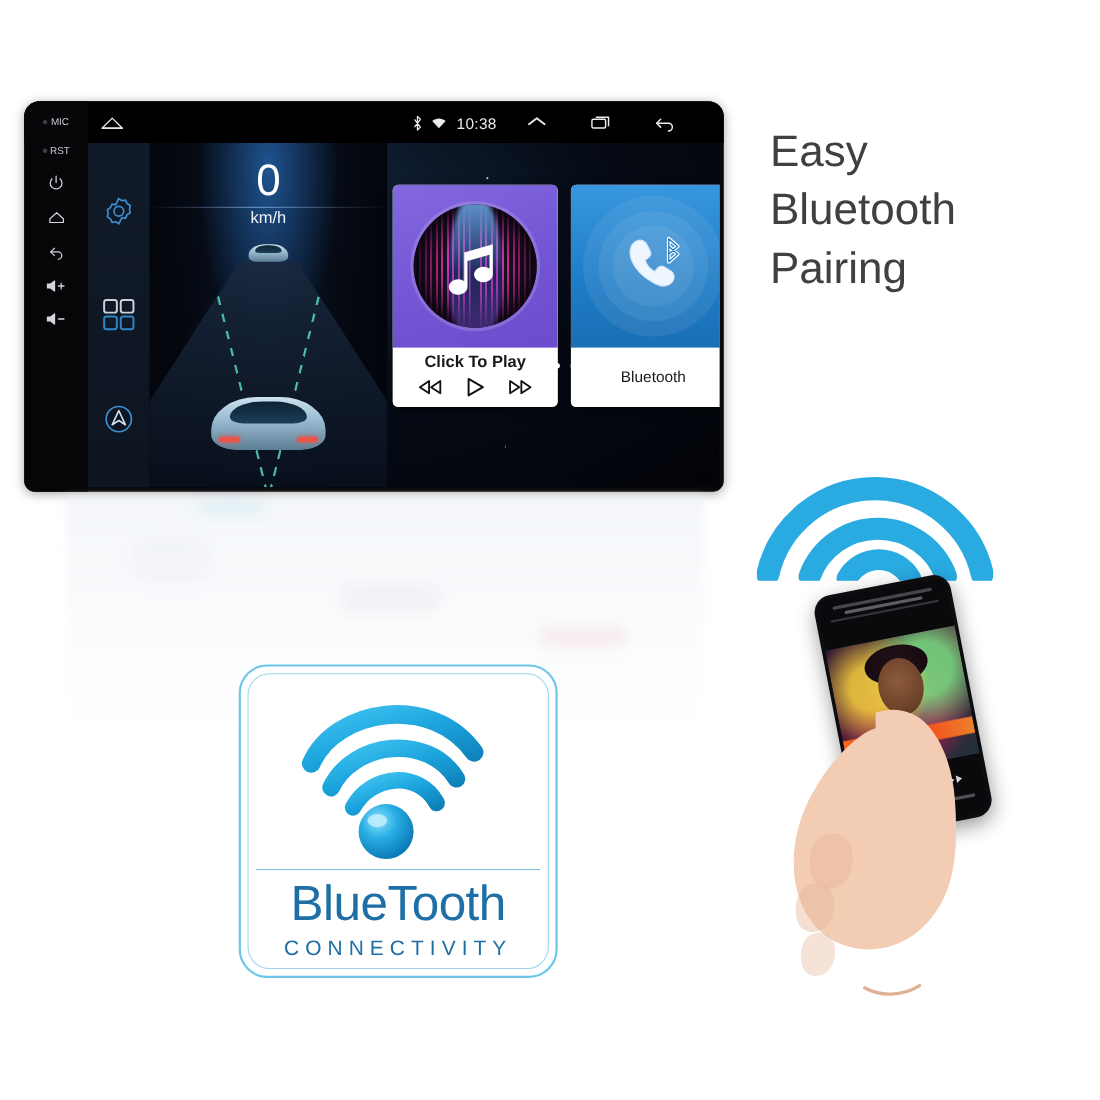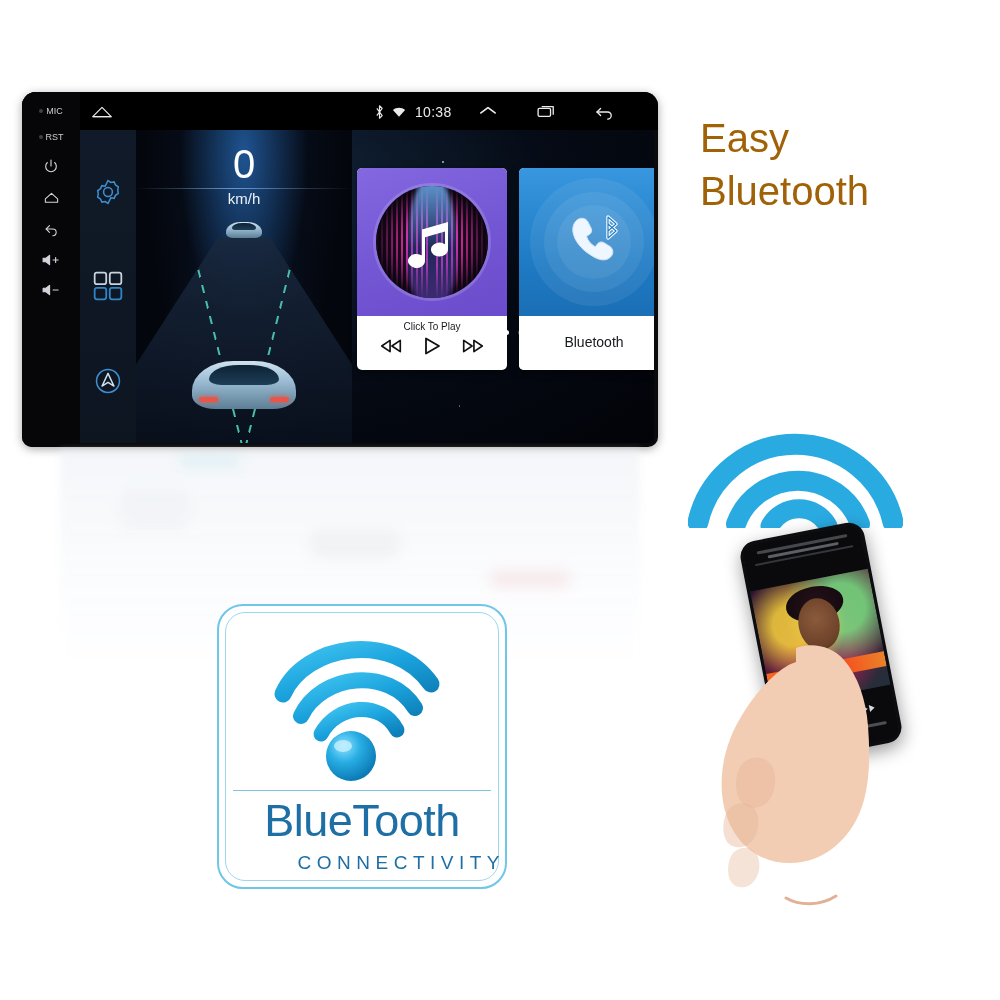--- a/index.html
+++ b/index.html
@@ -93,21 +93,21 @@
 
   
   .tiles { position: absolute; left: 277px; top: 38px; display: flex; gap: 12px; }
   .tile { width: 150px; border-radius: 5px; overflow: hidden; background: #fff; box-shadow: 0 2px 8px rgba(0,0,0,.5); }
   .tile-art { height: 148px; position: relative; display: flex; align-items: center; justify-content: center; }
   .tile.music .tile-art { background: linear-gradient(160deg, #8468e0 0%, #7457d4 50%, #6b4ccc 100%); }
   .tile.bt .tile-art { background: linear-gradient(180deg, #3897de 0%, #1f7cc6 60%, #1a6fb5 100%); }
   .tile-foot { background: #fff; text-align: center; color: #16181c; }
   .tile.music .tile-foot { padding: 5px 0 6px; }
   .tile.bt .tile-foot { padding: 18px 0 20px; }
-  .tile-label { font-size: 10px; font-weight: normal; }
+  .tile-label { font-size: 15px; font-weight: bold; }
   .tile.bt .tile-label { font-weight: normal; font-size: 14px; }
   .transport { display: flex; align-items: center; justify-content: space-around; padding: 4px 12px 0; }
   .album {
     width: 112px; height: 112px; border-radius: 50%;
     background:
       radial-gradient(circle at 50% 50%, #1a1020 0%, #150c1c 40%, #0d0714 100%);
     position: relative; overflow: hidden;
     box-shadow: 0 0 0 3px rgba(255,255,255,.16), inset 0 0 16px rgba(0,0,0,.7);
     display: flex; align-items: center; justify-content: center;
   }
@@ -131,21 +131,21 @@
   .reflection {
     position: absolute; left: 60px; top: 450px; width: 580px; height: 215px;
     background: linear-gradient(180deg, rgba(236,240,245,.95) 0%, rgba(252,253,255,1) 78%, #fff 100%);
     filter: blur(3px); opacity: .6;
   }
   .refl-blob { position: absolute; border-radius: 6px; filter: blur(6px); }
 
   
   .headline {
     position: absolute; left: 700px; top: 112px; width: 270px;
-    color: #a16207; font-size: 40px; line-height: 1.32; font-weight: normal;
+    color: #404040; font-size: 40px; line-height: 1.32; font-weight: normal;
   }
 
   
   .arc-wrap { position: absolute; left: 688px; top: 406px; width: 215px; height: 122px; }
 
   
   .hand-wrap { position: absolute; left: 700px; top: 520px; width: 235px; height: 420px; }
   .phone {
     position: absolute; left: 58px; top: 10px; width: 120px; height: 218px;
     background: #17181c; border-radius: 16px; transform: rotate(-11deg);
@@ -178,21 +178,21 @@
     border: 2px solid #6ec6e8; border-radius: 26px; background: #fff;
     box-sizing: border-box;
   }
   .bt-badge-inner { position: absolute; inset: 6px; border: 1px solid #9bd7ef; border-radius: 20px; }
   .bt-divider { position: absolute; left: 14px; right: 14px; top: 184px; height: 1px; background: #7cc6e0; }
   .bt-wordmark {
     position: absolute; left: 0; right: 0; top: 192px; text-align: center;
     color: #1d6fa5; font-size: 45px; line-height: 1; letter-spacing: -.5px;
   }
   .bt-sub {
-    position: absolute; left: 0; right: 0; top: 246px; text-align: right;
+    position: absolute; left: 0; right: 0; top: 246px; text-align: center;
     color: #1d6fa5; font-size: 19px; letter-spacing: 5.5px;
   }
   .bt-glyph { position: absolute; left: 46px; top: 22px; width: 200px; height: 158px; }
 
   .icn { display: block; }
 </style>
 </head>
 <body>
 
 <div id="stage">
@@ -415,20 +415,21 @@
   <div class="reflection">
     <span class="refl-blob" style="left:120px;top:8px;width:60px;height:6px;background:rgba(40,180,210,.35);"></span>
     <span class="refl-blob" style="left:250px;top:80px;width:90px;height:28px;background:rgba(190,190,200,.25);"></span>
     <span class="refl-blob" style="left:430px;top:120px;width:80px;height:18px;background:rgba(220,120,120,.22);"></span>
     <span class="refl-blob" style="left:60px;top:40px;width:70px;height:40px;background:rgba(200,205,215,.22);"></span>
   </div>
 
   <div class="headline">
     <div>Easy</div>
     <div>Bluetooth</div>
+    <div>Pairing</div>
   </div>
 
   <div class="arc-wrap">
     <svg width="215" height="122" viewBox="0 0 215 122" fill="none" class="icn">
       <path d="M10 116 A100 100 0 0 1 205 116" stroke="#29abe2" stroke-width="21" stroke-linecap="round"></path>
       <path d="M48 118 A66 66 0 0 1 172 118" stroke="#29abe2" stroke-width="20" stroke-linecap="round"></path>
       <path d="M82 120 A33 33 0 0 1 140 120" stroke="#29abe2" stroke-width="19" stroke-linecap="round"></path>
     </svg>
   </div>
 

